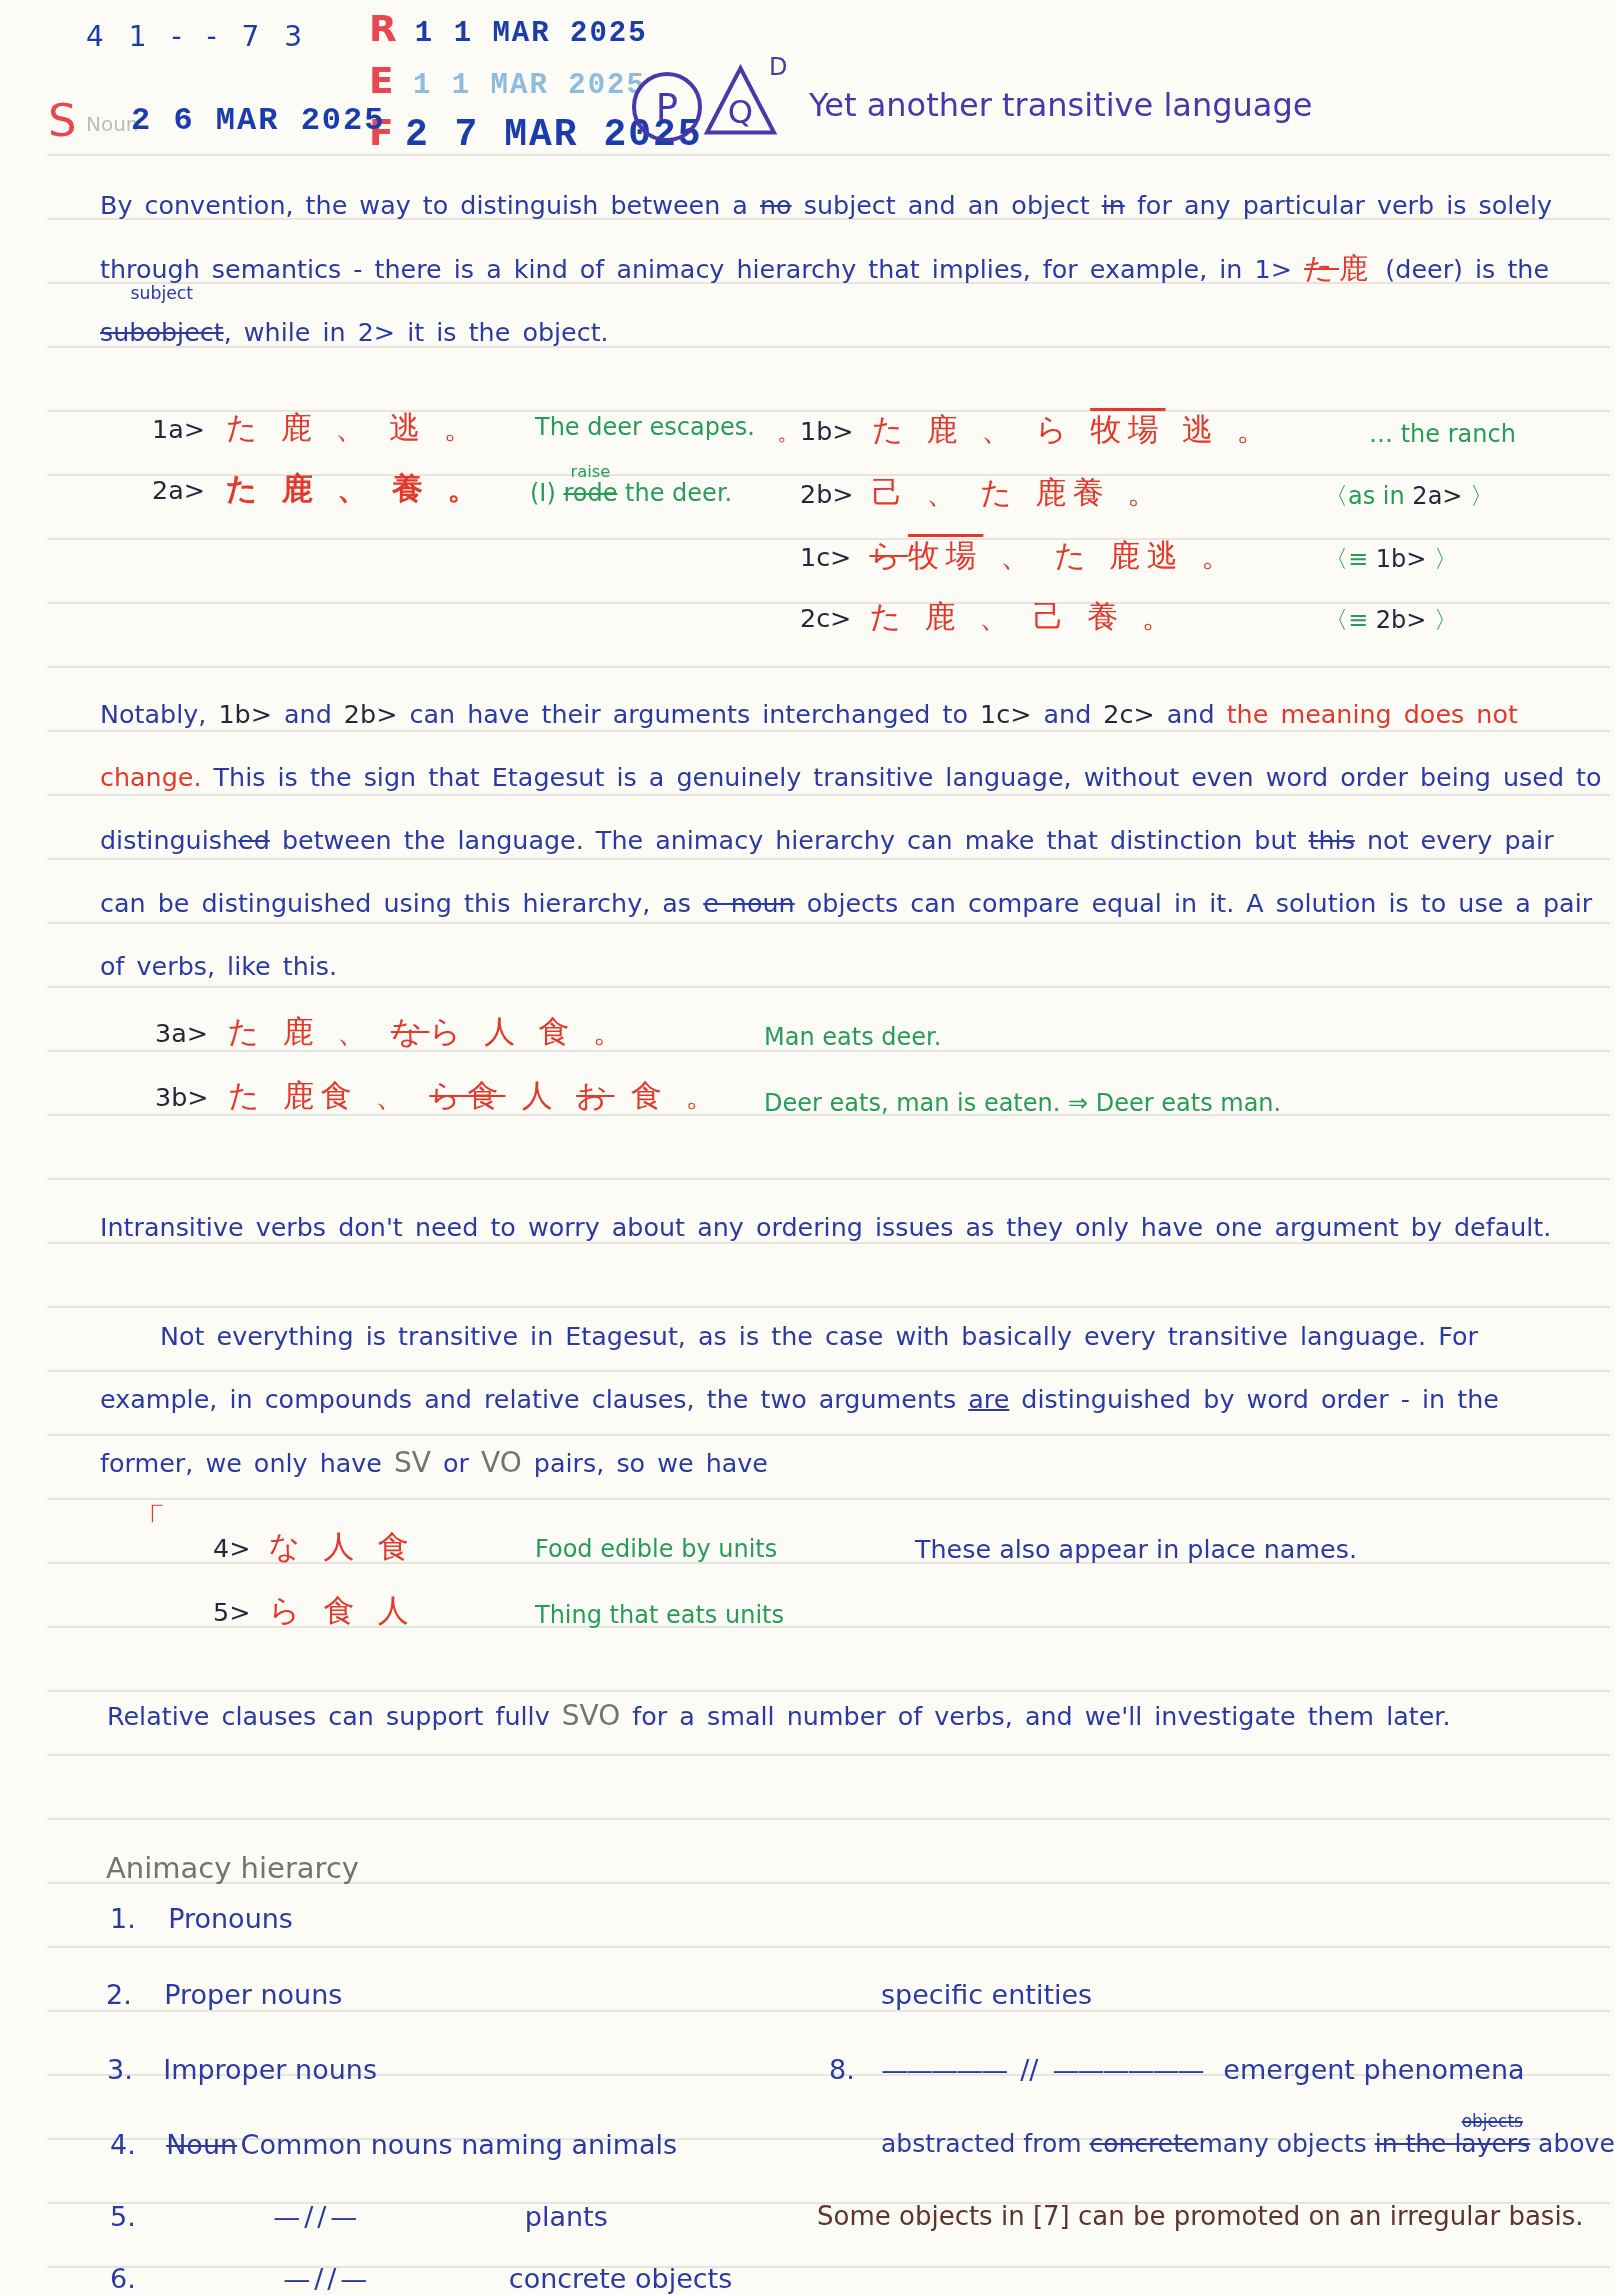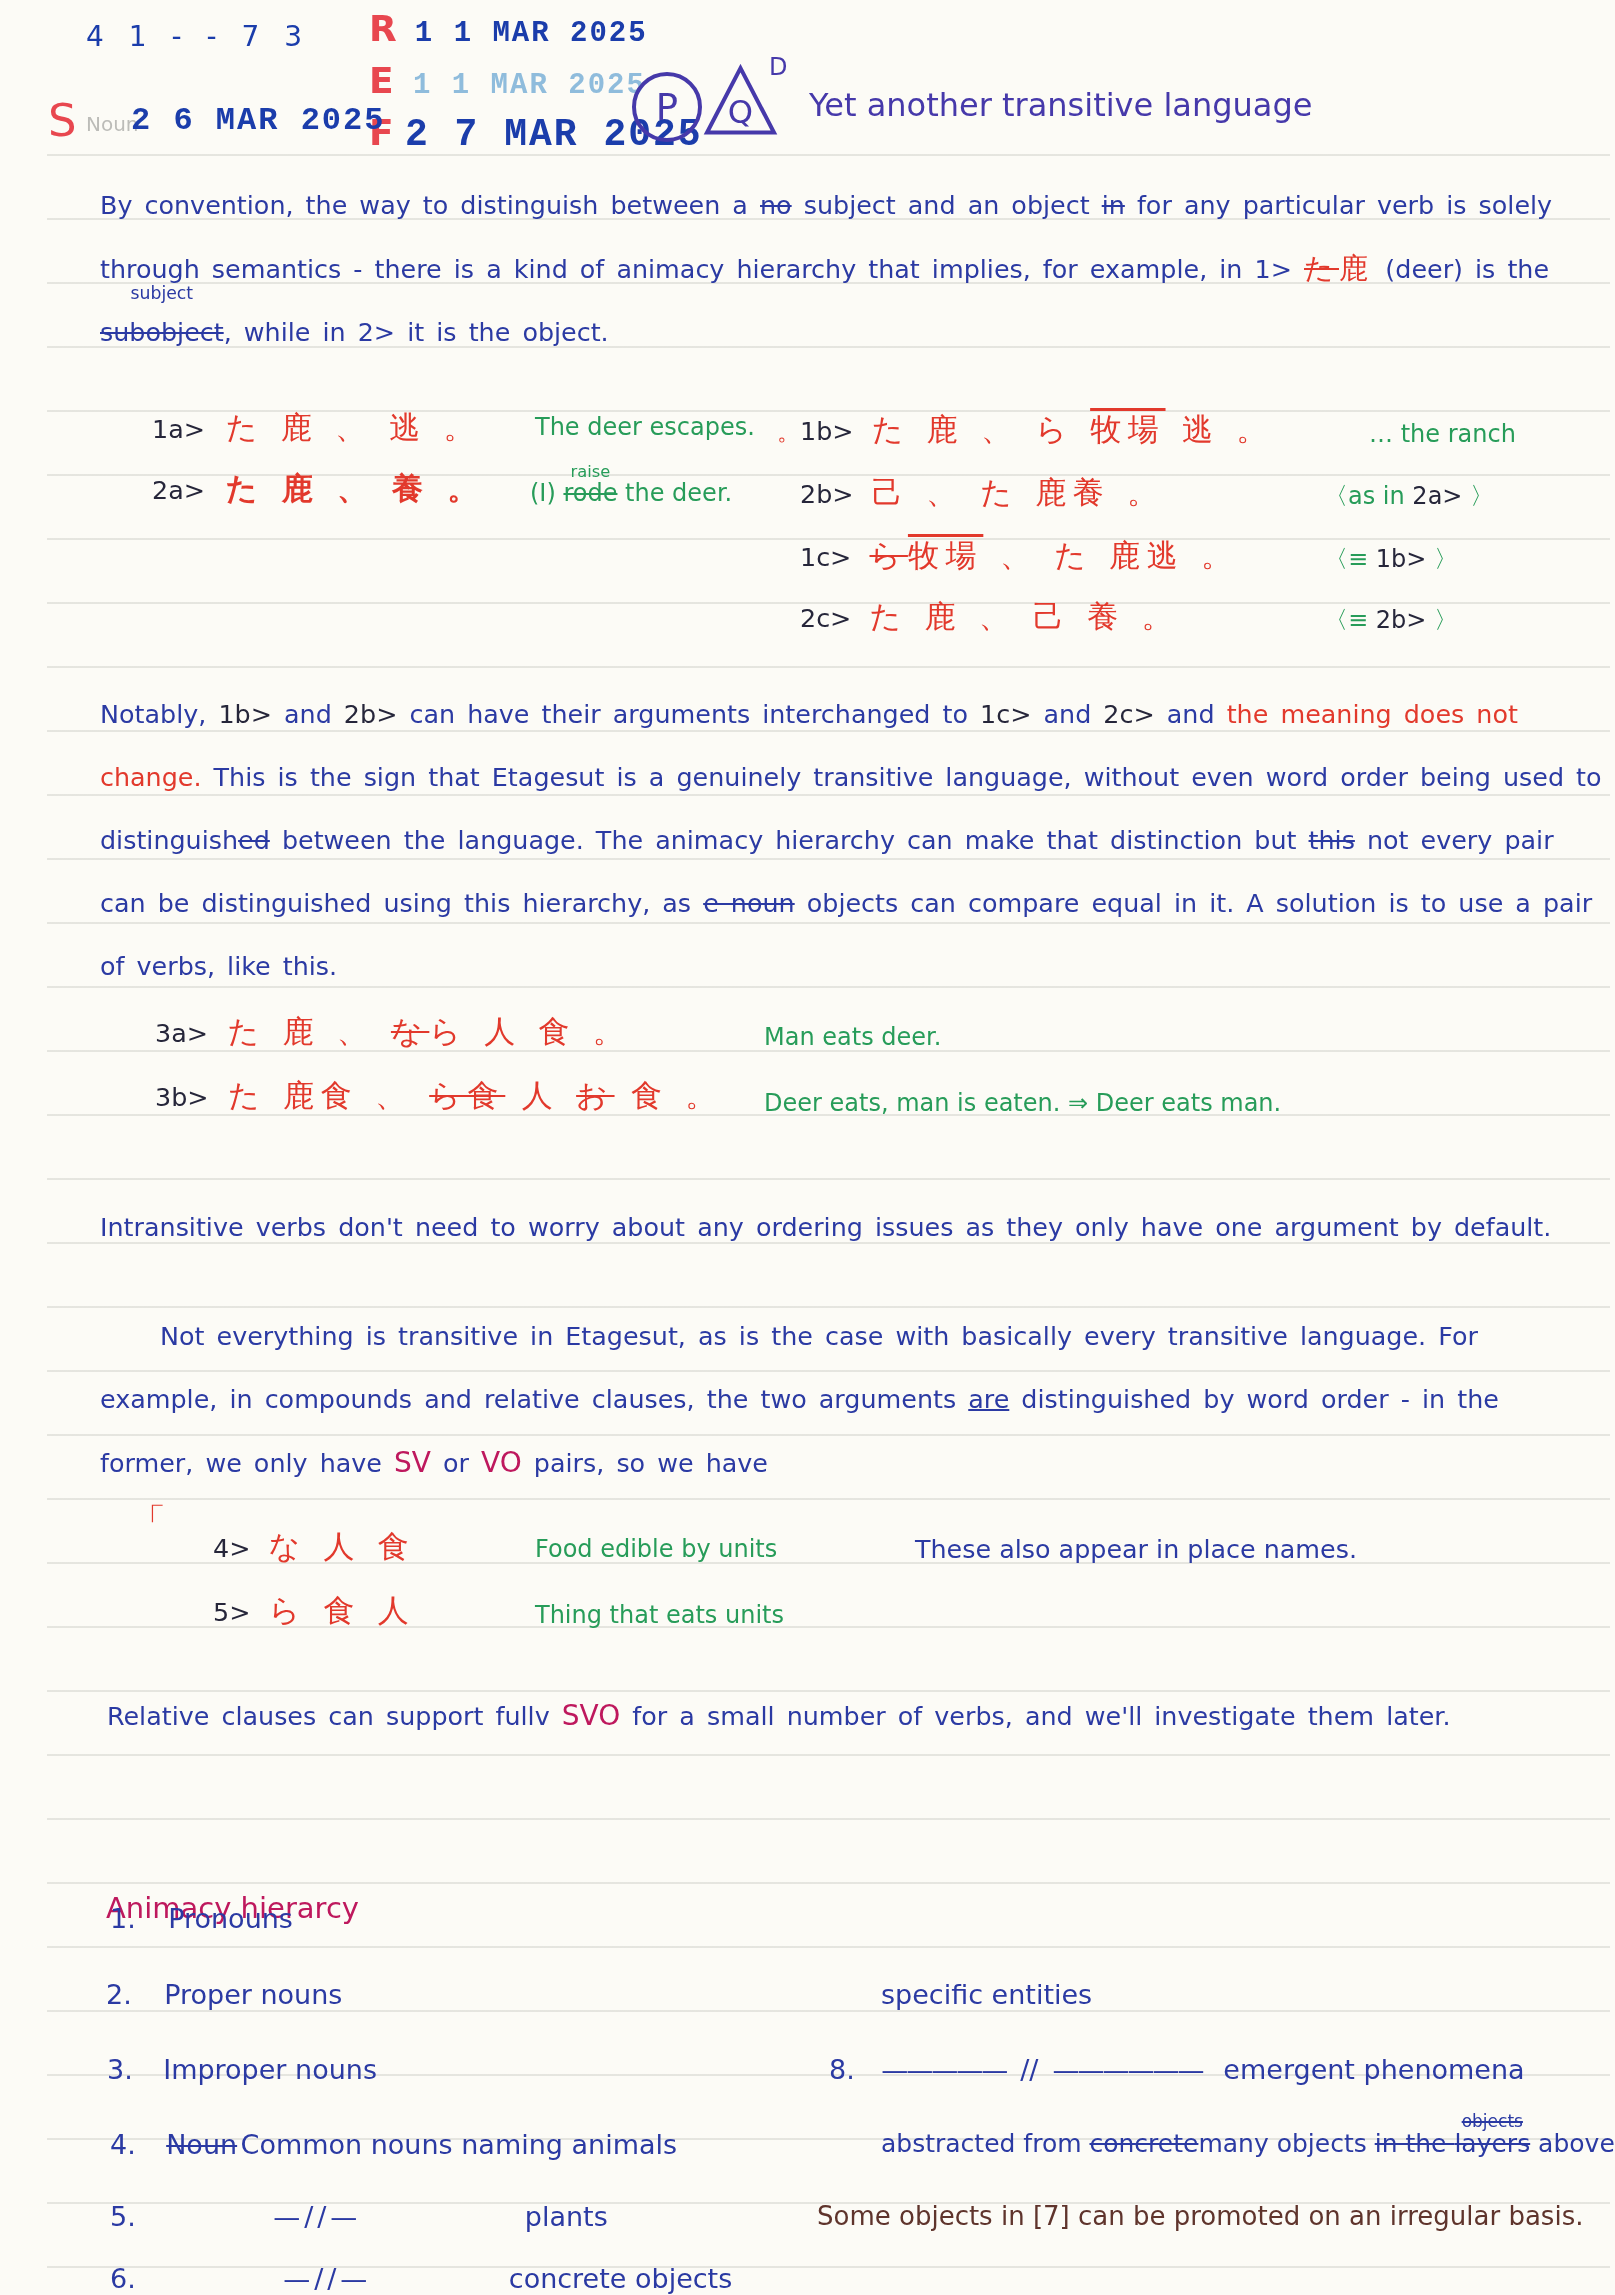--- a/index.html
+++ b/index.html
@@ -8,21 +8,21 @@
   .page{position:relative;width:1615px;height:2295px;overflow:hidden;}
   .rules{position:absolute;left:47px;right:5.3px;top:92px;bottom:0;pointer-events:none;
          background:repeating-linear-gradient(to bottom,transparent 0,transparent 62px,#c6c7c0 62px,#c6c7c0 64px);
          opacity:.42;}
   .abs{position:absolute;}
   .hw{font-family:"DejaVu Sans",sans-serif;}
   .ink{color:#2b3aa3;}
   .purple{color:#4639aa;}
   .red{color:#e2392c;}
   .green{color:#279c59;}
-  .pink{color:#be185d;margin-top:40px;}
+  .pink{color:#737373;}
   .maroon{color:#5f342c;}
   .darklabel{color:#26263a;}
   .gray{color:#bcbcb8;}
   .stampblue{color:#1b3dab;}
   .stamplight{color:#8fbcdc;}
   .stampred{color:#e8474f;}
   .mono{font-family:"Liberation Mono",monospace;font-weight:bold;}
   .p{font-size:25.4px;line-height:63px;width:1504px;word-spacing:4px;}
   .del{text-decoration:line-through;text-decoration-thickness:2px;}
   .over{text-decoration:overline;text-decoration-color:#e2392c;text-decoration-thickness:2.7px;}

